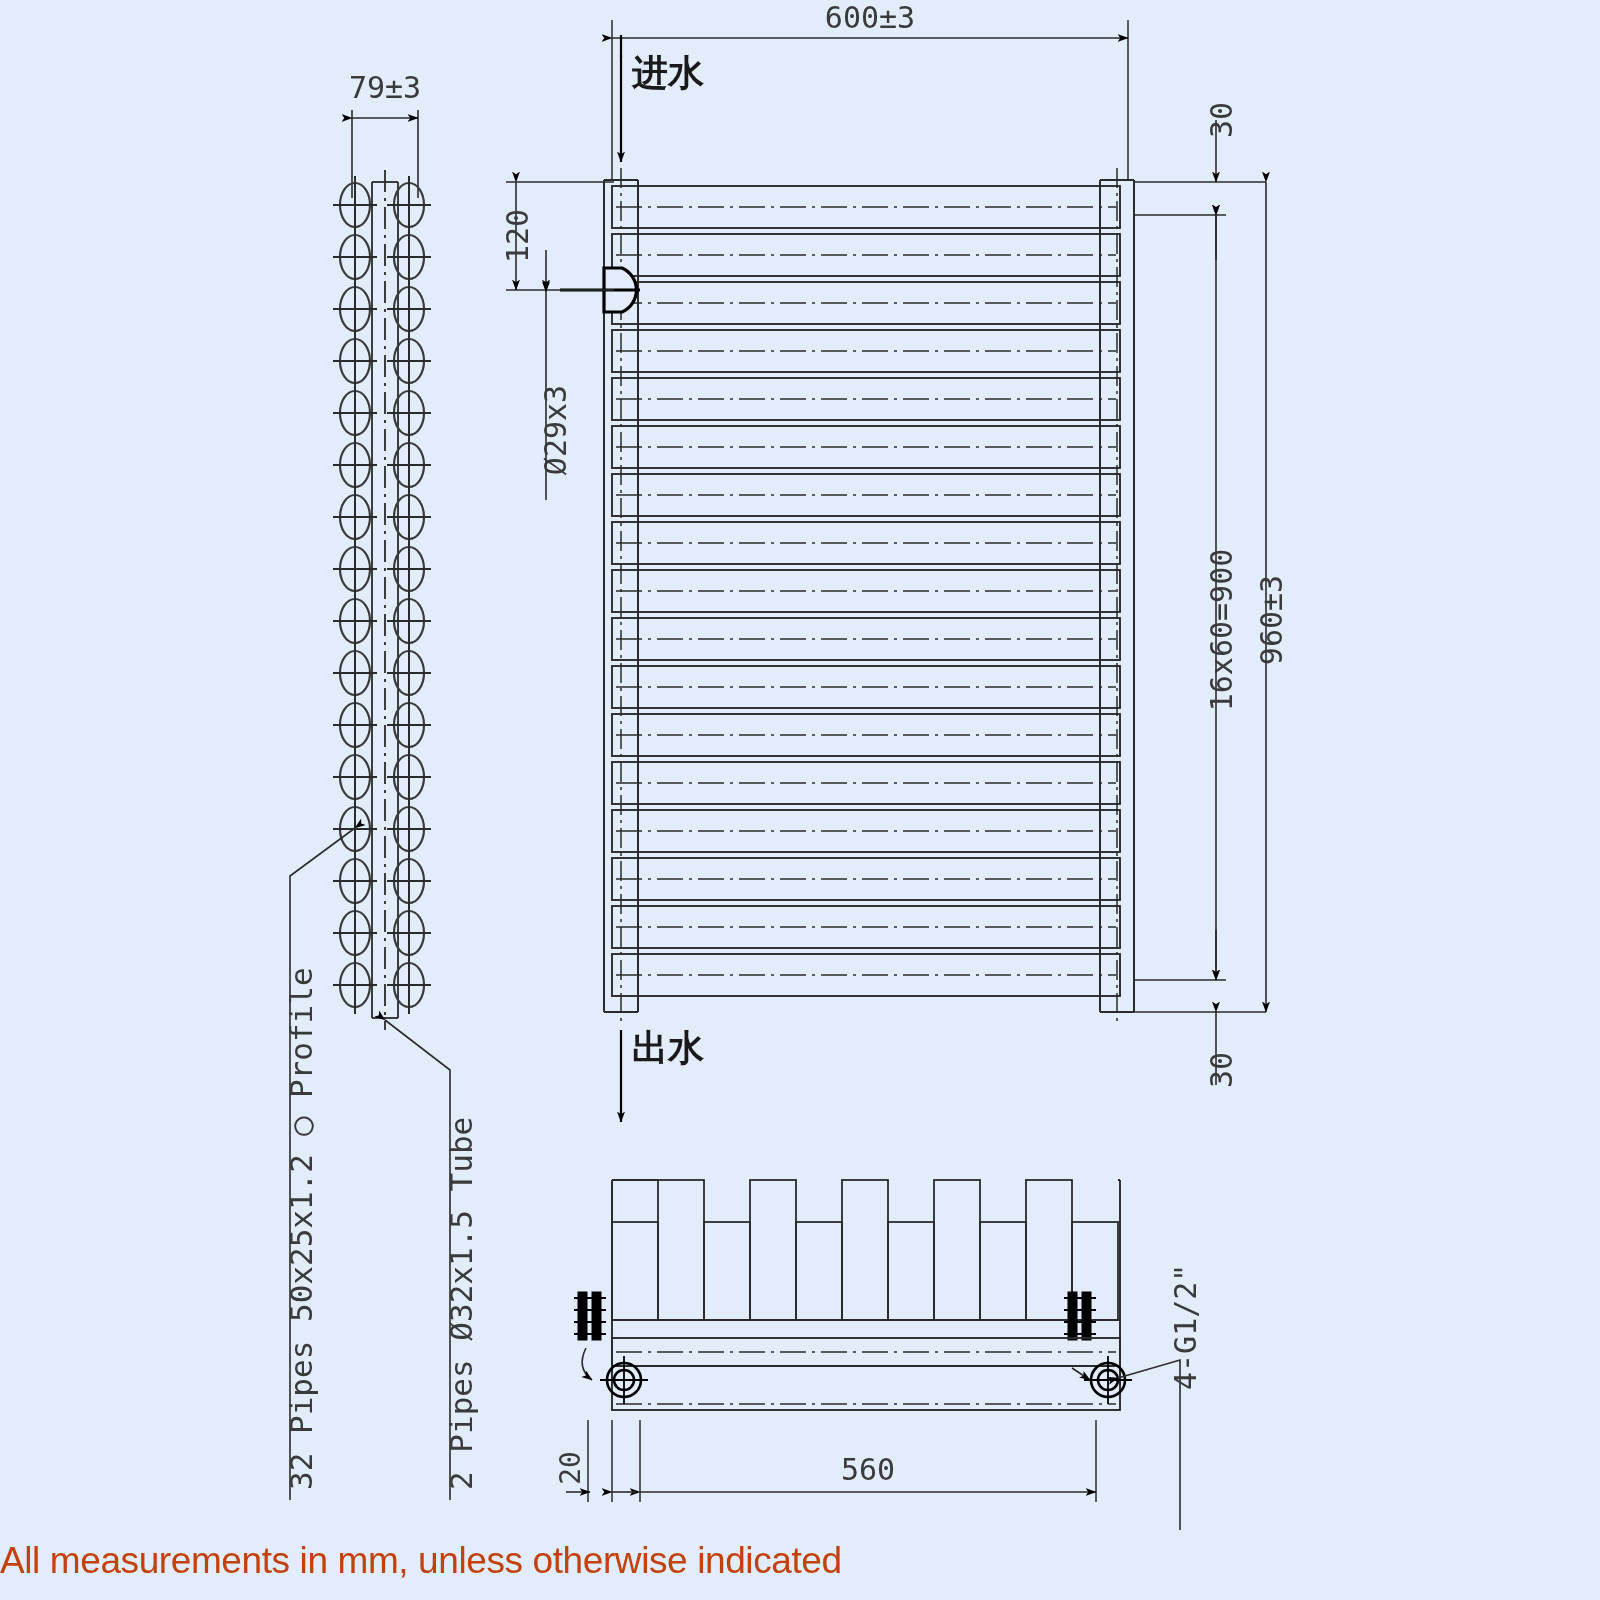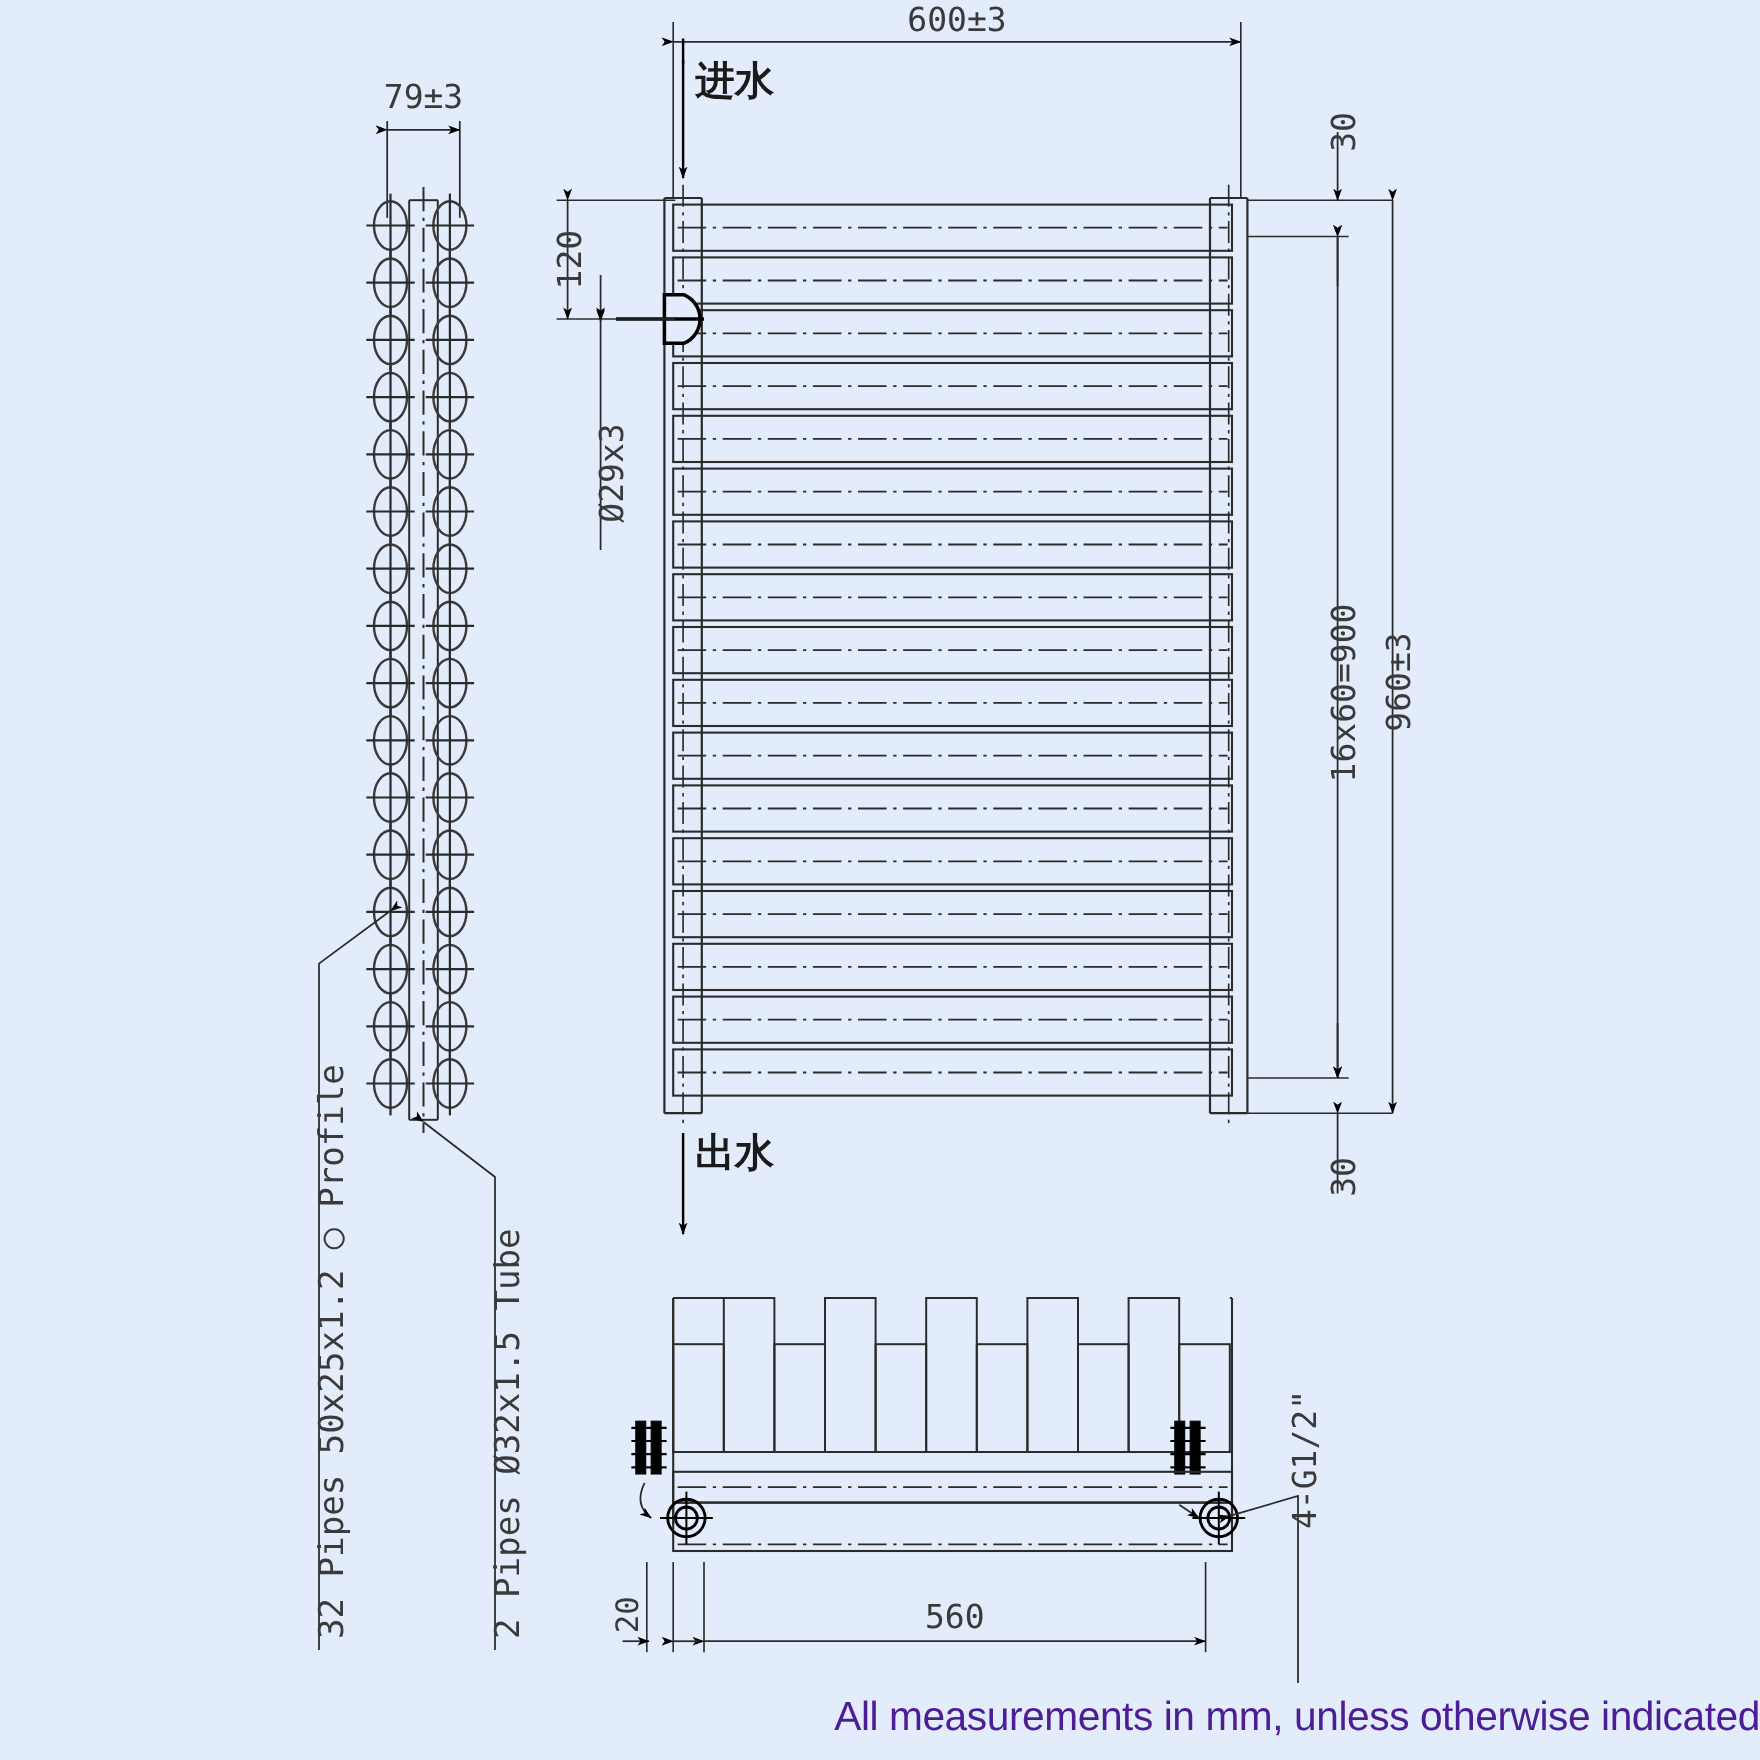--- a/index.html
+++ b/index.html
@@ -9,22 +9,22 @@
     font-family:"DejaVu Sans Mono","Liberation Mono",monospace;
     overflow:hidden;
     position:relative;
   }
   #stage{position:absolute;left:0;top:0;width:1600px;height:1600px;}
   svg{display:block;}
   .cap{
     position:absolute;
     left:0;right:0;
     bottom:18px;
-    text-align:right;
-    color:#4c1d95;
+    text-align:left;
+    color:#c2410c;
     font-family:"Liberation Sans","DejaVu Sans",sans-serif;
     font-size:37px;
     letter-spacing:-0.4px;
     white-space:nowrap;
   }
 </style>
 </head>
 <body>
 
 <div id="stage">

